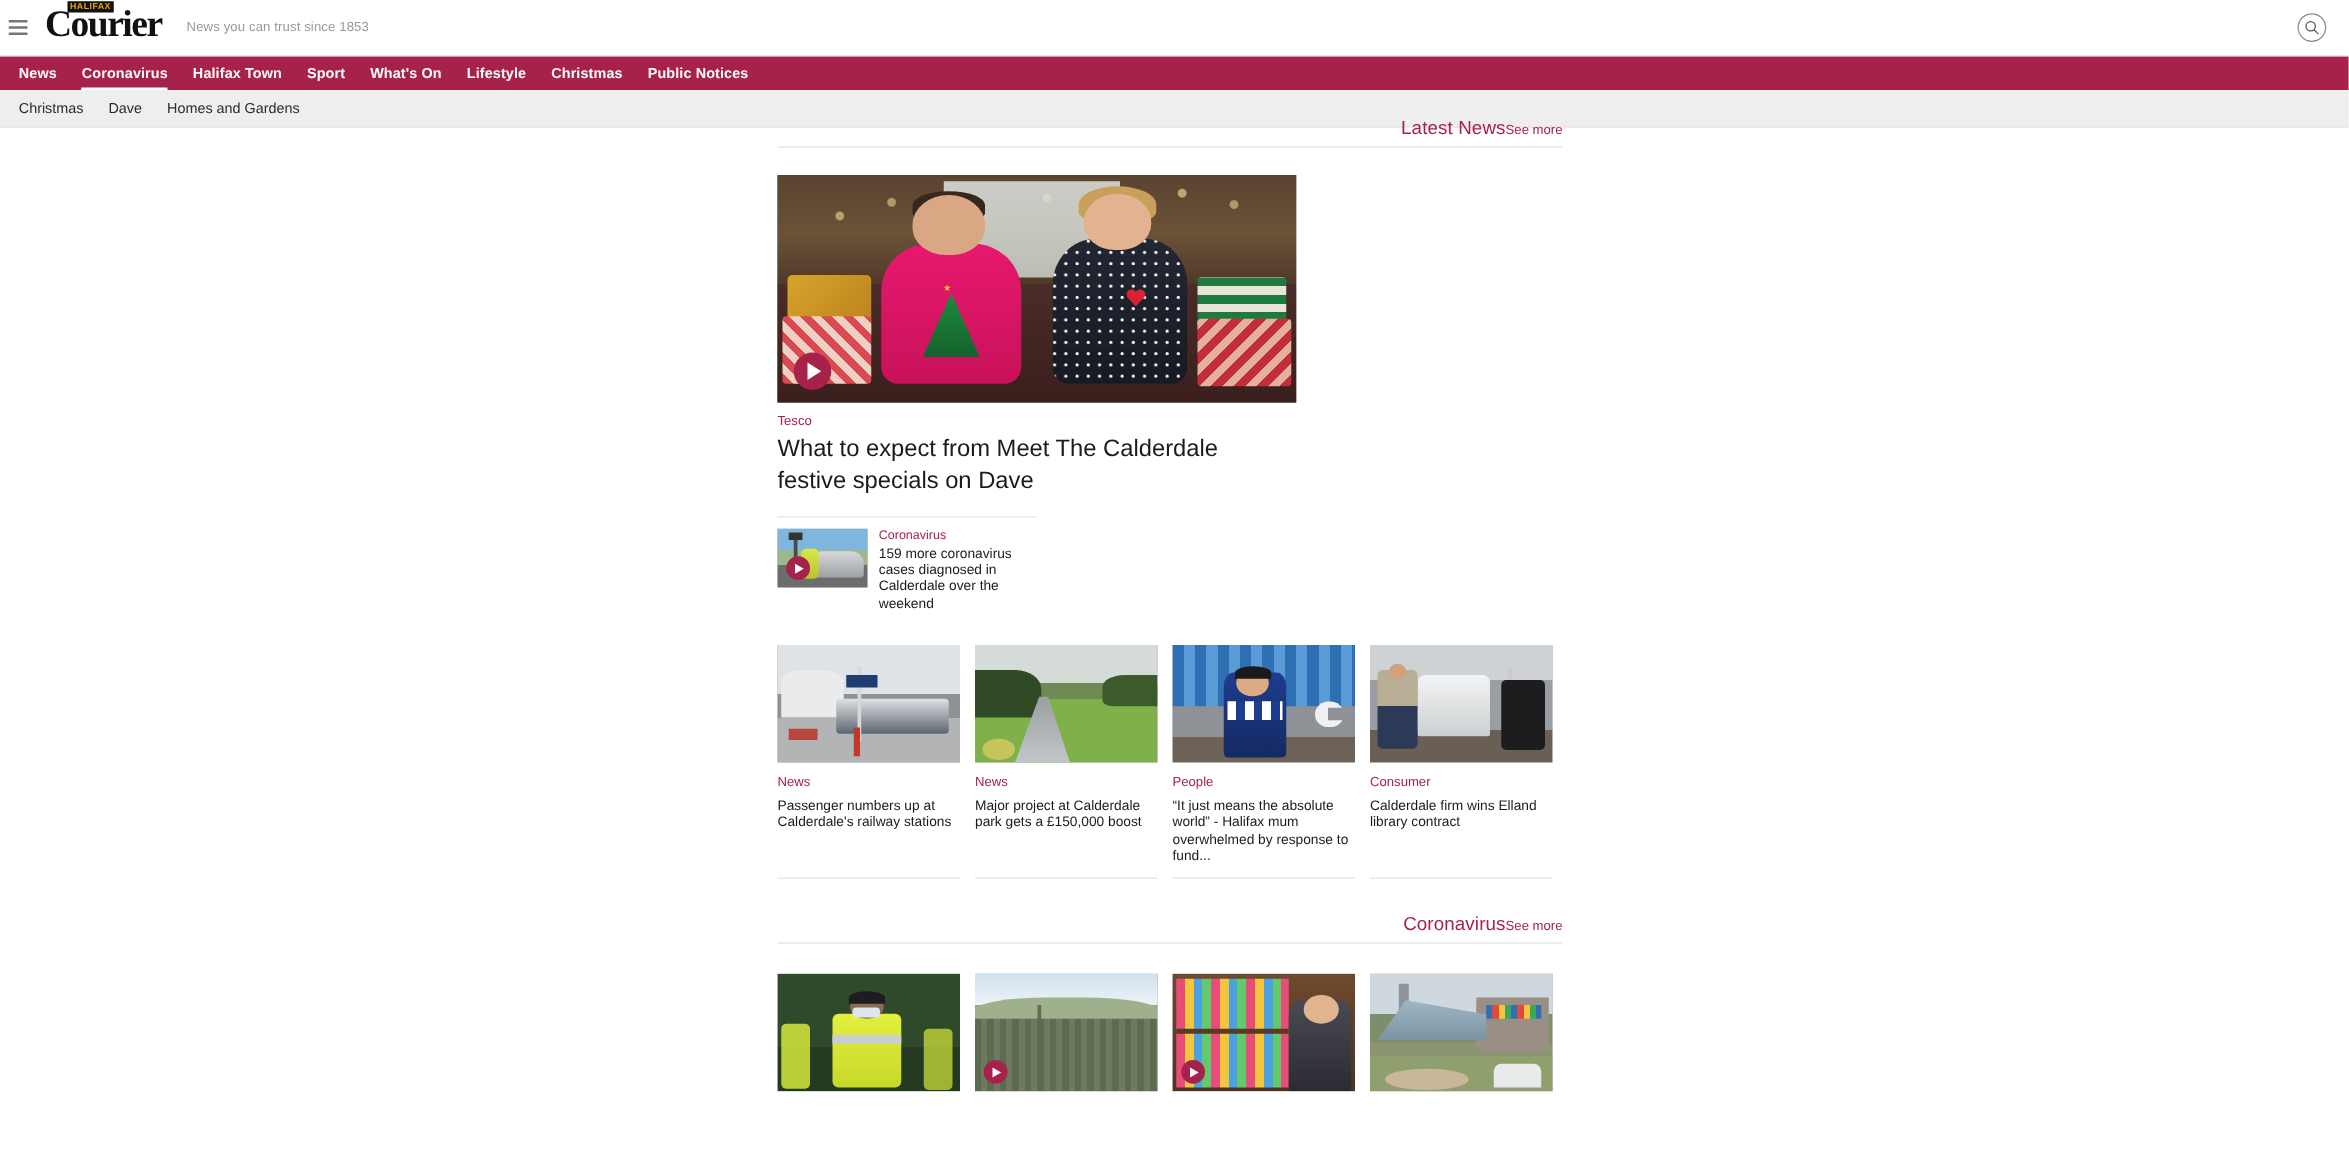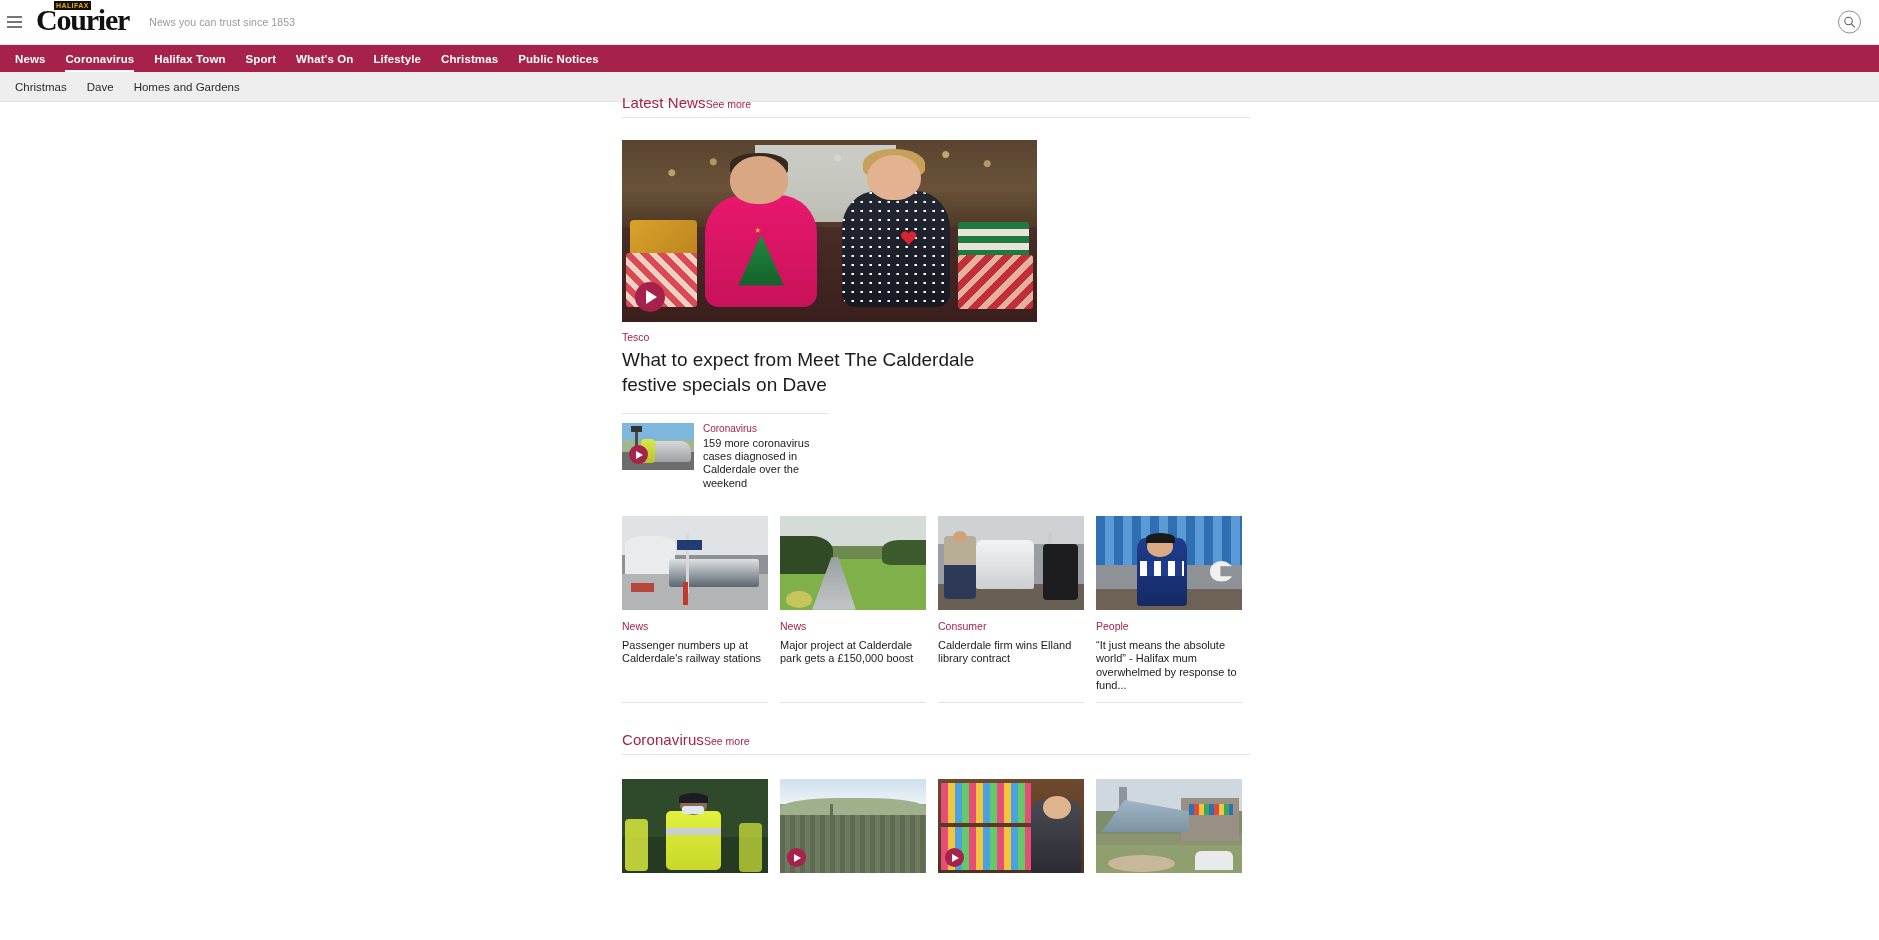--- a/index.html
+++ b/index.html
@@ -147,21 +147,21 @@
   .column {
     position: absolute;
     left: 622px;
     top: -8px;
     width: 628px;
   }
 
   .section-head {
     display: flex;
     align-items: baseline;
-    justify-content: flex-start;
+    justify-content: flex-end;
     padding-bottom: 6px;
     border-bottom: 1px solid #e4e4e4;
   }
   .section-title {
     color: #a6224a;
     font-size: 15px;
     font-weight: 400;
     letter-spacing: 0.1px;
   }
   .see-more {
@@ -608,45 +608,45 @@
             <div class="path"></div>
             <div class="flow"></div>
           </div>
         </div>
         <div class="quad-kicker">News</div>
         <div class="quad-title">Major project at Calderdale park gets a £150,000 boost</div>
       </div>
 
       <div class="quad-card">
         <div class="quad-img">
-          <div class="q3">
-            <div class="van"></div>
-            <div class="lad"></div>
-            <div class="man"></div>
-            <div class="manh"></div>
-            <div class="wk"></div>
-          </div>
-        </div>
-        <div class="quad-kicker">Consumer</div>
-        <div class="quad-title">Calderdale firm wins Elland library contract</div>
-      </div>
-
-      <div class="quad-card">
-        <div class="quad-img">
           <div class="q4">
             <div class="seats"></div>
             <div class="cmark"></div>
             <div class="person"></div>
             <div class="scarf"></div>
             <div class="face"></div>
             <div class="hat"></div>
           </div>
         </div>
         <div class="quad-kicker">People</div>
         <div class="quad-title">“It just means the absolute world” - Halifax mum overwhelmed by response to fund...</div>
+      </div>
+
+      <div class="quad-card">
+        <div class="quad-img">
+          <div class="q3">
+            <div class="van"></div>
+            <div class="lad"></div>
+            <div class="man"></div>
+            <div class="manh"></div>
+            <div class="wk"></div>
+          </div>
+        </div>
+        <div class="quad-kicker">Consumer</div>
+        <div class="quad-title">Calderdale firm wins Elland library contract</div>
       </div>
     </div>
 
     <div class="section-head second">
       <div class="section-title">Coronavirus</div>
       <div class="see-more">See more</div>
     </div>
 
     <div class="quad bottom">
       <div class="quad-card">

